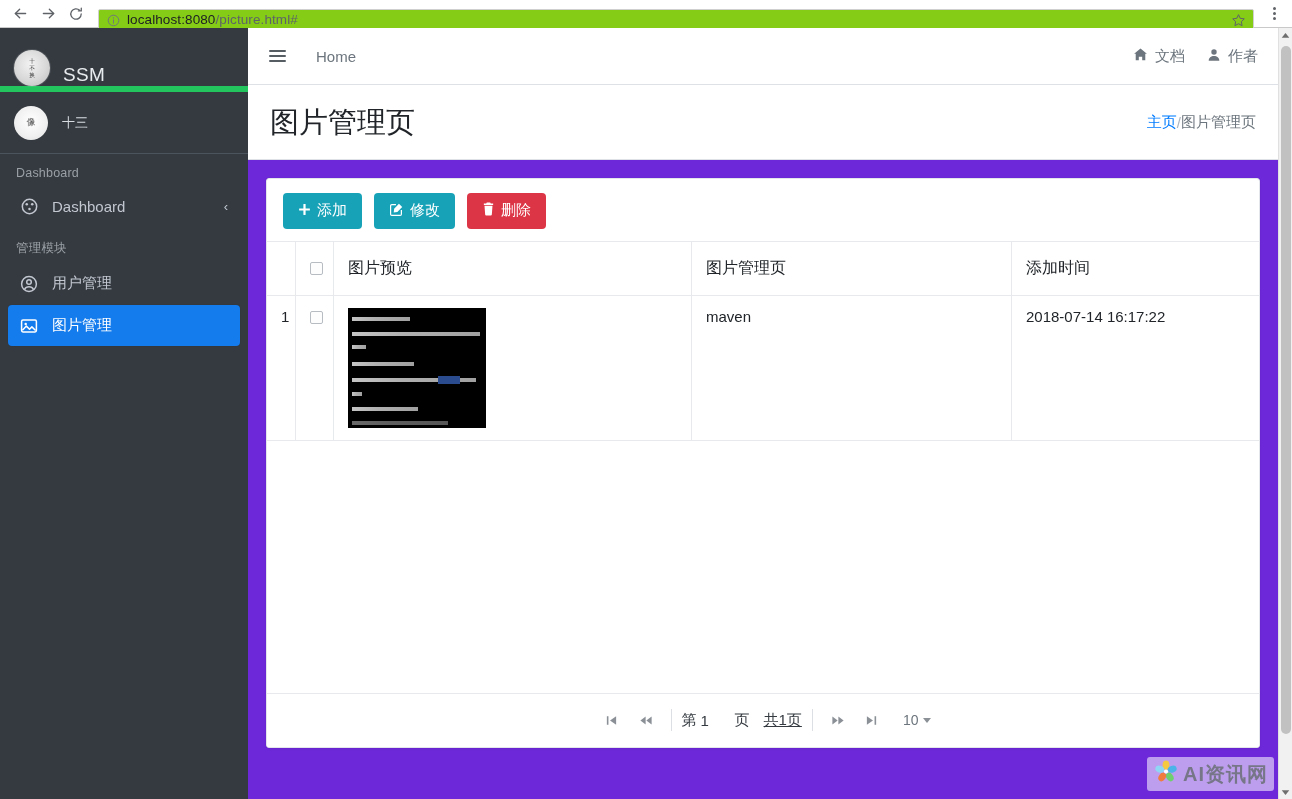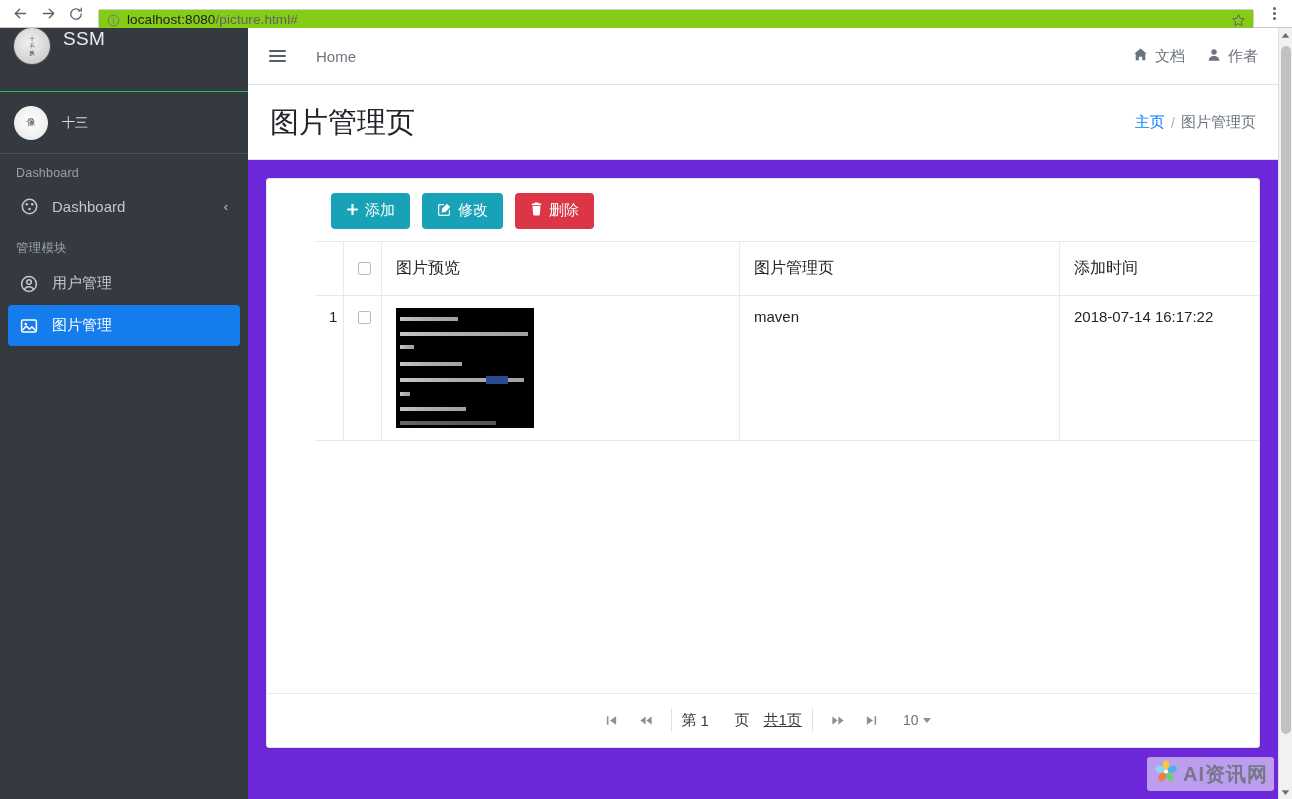--- a/index.html
+++ b/index.html
@@ -83,23 +83,23 @@
   .sidebar {
     position: absolute;
     left: 0; top: 0;
     width: 248px; height: 771px;
     background: #343a40;
     color: #c2c7d0;
   }
   .brand {
     height: 64px;
     display: flex;
-    align-items: flex-start;
+    align-items: flex-end;
     padding: 0 14px;
-    border-bottom: 1px solid #22c55e;
+    border-bottom: 6px solid #22c55e;
   }
   .brand-logo {
     width: 36px; height: 36px;
     border-radius: 50%;
     background: radial-gradient(circle at 45% 40%, #f2f2f2 0%, #d8d8d8 55%, #bdbdbd 100%);
     color: #2b2b2b;
     font-size: 6px;
     line-height: 7px;
     display: flex;
     align-items: center;
@@ -240,21 +240,21 @@
     font-weight: normal;
     margin: 0;
     line-height: 1.1;
   }
   .breadcrumb {
     margin-left: auto;
     font-size: 15px;
     color: #6c757d;
     display: flex;
     align-items: center;
-    gap: 6px;
+    gap: 0;
   }
   .breadcrumb a { color: #007bff; text-decoration: none; cursor: pointer; }
   .breadcrumb .sep { color: #adb5bd; }
 
   .content-body { padding: 18px 18px 0 18px; }
   .card {
     background: #ffffff;
     border: 1px solid #e3e6ea;
     border-radius: 3px;
     box-shadow: 0 0 1px rgba(0,0,0,0.10), 0 1px 3px rgba(0,0,0,0.06);
@@ -262,21 +262,21 @@
     position: relative;
     overflow: hidden;
   }
   .toolbar {
     padding: 14px 0 12px 0;
     display: flex;
     gap: 12px;
     margin-left: 2px;
     padding-left: 0;
   }
-  .card-inner { padding: 0 0 0 0; margin-left: 48px; }
+  .card-inner { padding: 0 0 0 0; }
   .btn {
     border: none;
     border-radius: 4px;
     color: #ffffff;
     font-size: 15px;
     height: 36px;
     padding: 0 15px;
     display: inline-flex;
     align-items: center;
     gap: 6px;

